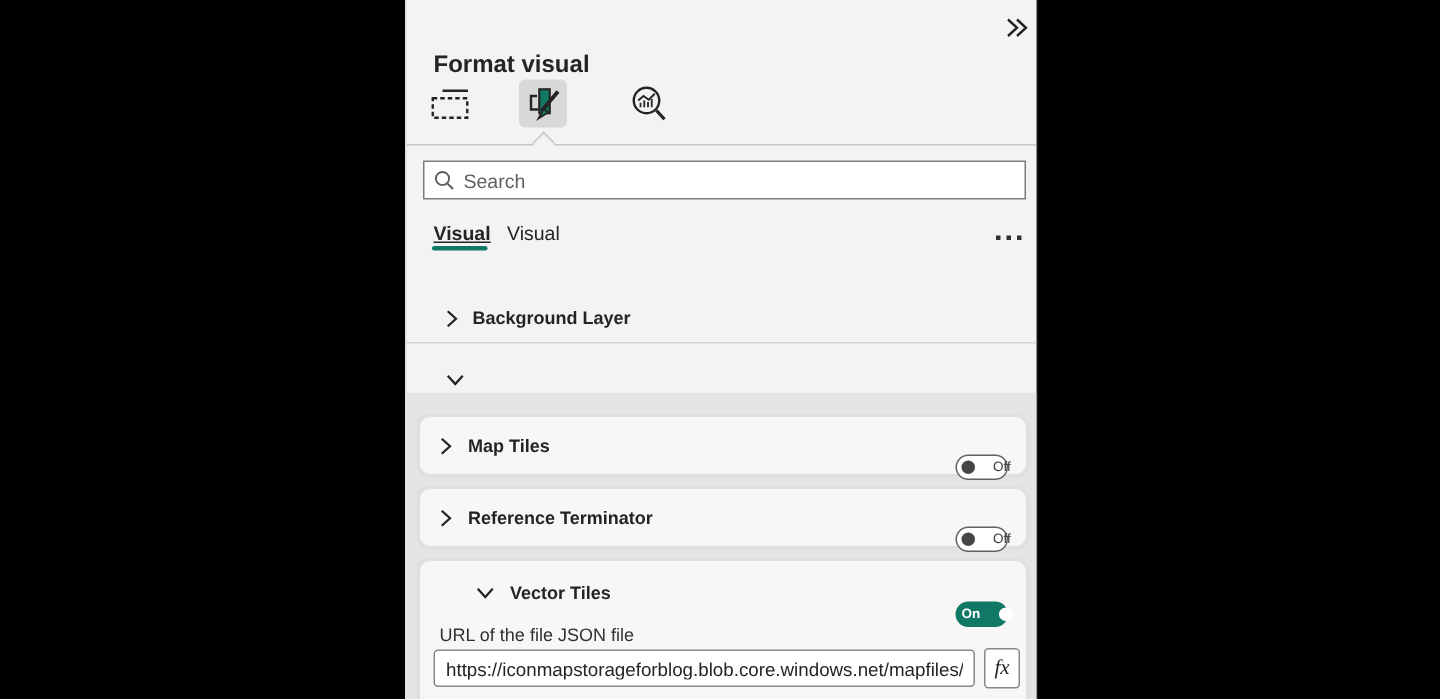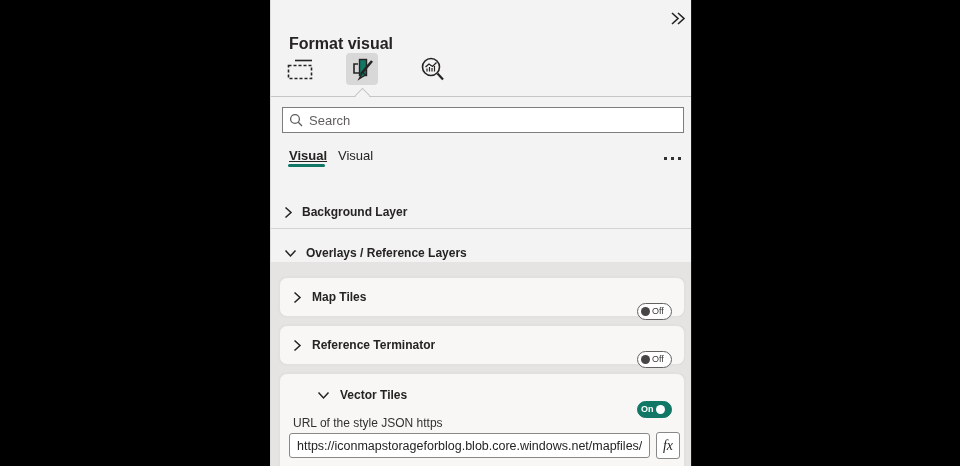--- a/index.html
+++ b/index.html
@@ -32,34 +32,34 @@
 
   .tab { position:absolute; top:148px; font-size:13px; background:transparent; border:none; cursor:pointer;
          font-family:"Liberation Sans", sans-serif; color:#252423; }
   .tab.active { font-weight:700;text-decoration:underline; }
   .tab-underline { position:absolute; left:17px; top:164px; width:37px; height:3px; border-radius:2px; background:#117865; }
   .more-btn { position:absolute; left:388px; top:150px; width:26px; height:16px; border:none; background:transparent;
               display:flex; align-items:center; justify-content:center; gap:4px; cursor:pointer; }
   .more-btn i { width:3px; height:3px; background:#323130; display:block; }
 
   .section-row { position:absolute; left:0; width:100%; height:30px; display:flex; align-items:center;
-                 padding-left:13px; gap:9px; background:transparent; border:none; cursor:pointer; }
+                 padding-left:26px; gap:9px; background:transparent; border:none; cursor:pointer; }
   .section-row .sec-label { font-size:12px; font-weight:700; color:#252423; font-family:"Liberation Sans", sans-serif; }
   .row-divider { position:absolute; left:0; top:228px; width:100%; height:1px; background:#d6d4d2; }
 
   .cards-wrap { position:absolute; left:0; top:262px; width:100%; height:204px; background:#e5e4e3; }
   .card { position:absolute; left:8px; width:406px; background:#f8f7f6; border:1px solid #e3e1e0;
           border-radius:8px; box-shadow:0 0 2px rgba(0,0,0,0.06); }
   .card-header { height:38px; display:flex; align-items:center; padding:0 12px 0 13px; gap:10px;
                  width:100%; background:transparent; border:none; cursor:pointer; }
   .card-label { font-size:12px; font-weight:700; color:#252423; font-family:"Liberation Sans", sans-serif; }
   .spacer { flex:1; }
 
   .toggle { display:flex; align-items:center; width:35px; height:17px; border-radius:9px; padding:0 3px;
-            gap:2px; cursor:pointer; border:1px solid #616161; background:#fff;margin-top:29px; }
+            gap:12px; cursor:pointer; border:1px solid #616161; background:#fff;margin-top:29px; }
   .toggle .knob { width:9px; height:9px; border-radius:50%; background:#484644; flex:none; }
   .toggle .t-label { font-size:9px; color:#3b3a39; line-height:1; font-family:"Liberation Sans", sans-serif; }
   .toggle.on { background:#117865; border-color:#117865; }
   .toggle.on .t-label { color:#fff; font-weight:700; }
   .toggle.on .knob { background:#fff; }
 
   .field-label { position:absolute; left:13px; top:42px; font-size:12px; color:#323130; }
   .url-input { position:absolute; left:9px; top:59px; width:361px; height:25px; background:#fff;
                border:1px solid #8a8886; border-radius:3px; padding:0 7px; font-size:12.5px;
                font-family:"Liberation Sans", sans-serif; color:#252423; outline:none; }
@@ -158,21 +158,20 @@
     </button>
 
     <div class="row-divider"></div>
 
     <button class="section-row" style="top:238px;">
       <span>
         <svg width="13" height="9" viewBox="0 0 13 9">
           <polyline points="1.5,1.5 6.5,7 11.5,1.5" fill="none" stroke="#252423" stroke-width="1.5"></polyline>
         </svg>
       </span>
-      <span class="sec-label">Overlays / Reference Layers</span>
     </button>
 
     <div class="cards-wrap">
 
       <div class="card" style="top:15px; height:40px;">
         <button class="card-header">
           <span>
             <svg width="9" height="13" viewBox="0 0 9 13">
               <polyline points="1.5,1.5 7,6.5 1.5,11.5" fill="none" stroke="#252423" stroke-width="1.5"></polyline>
             </svg>
@@ -210,20 +209,20 @@
             </svg>
           </span>
           <span class="card-label">Vector Tiles</span>
           <span class="spacer"></span>
           <span class="toggle on">
             <span class="t-label">On</span>
             <span class="knob"></span>
           </span>
         </button>
 
-        <div class="field-label">URL of the style JSON https</div>
+        <div class="field-label">URL of the file JSON file</div>
         <input class="url-input" type="text" value="https://iconmapstorageforblog.blob.core.windows.net/mapfiles/o" style="">
         <button class="fx-btn">fx</button>
       </div>
 
     </div>
   </div>
 </div>
 
 </body></html>

